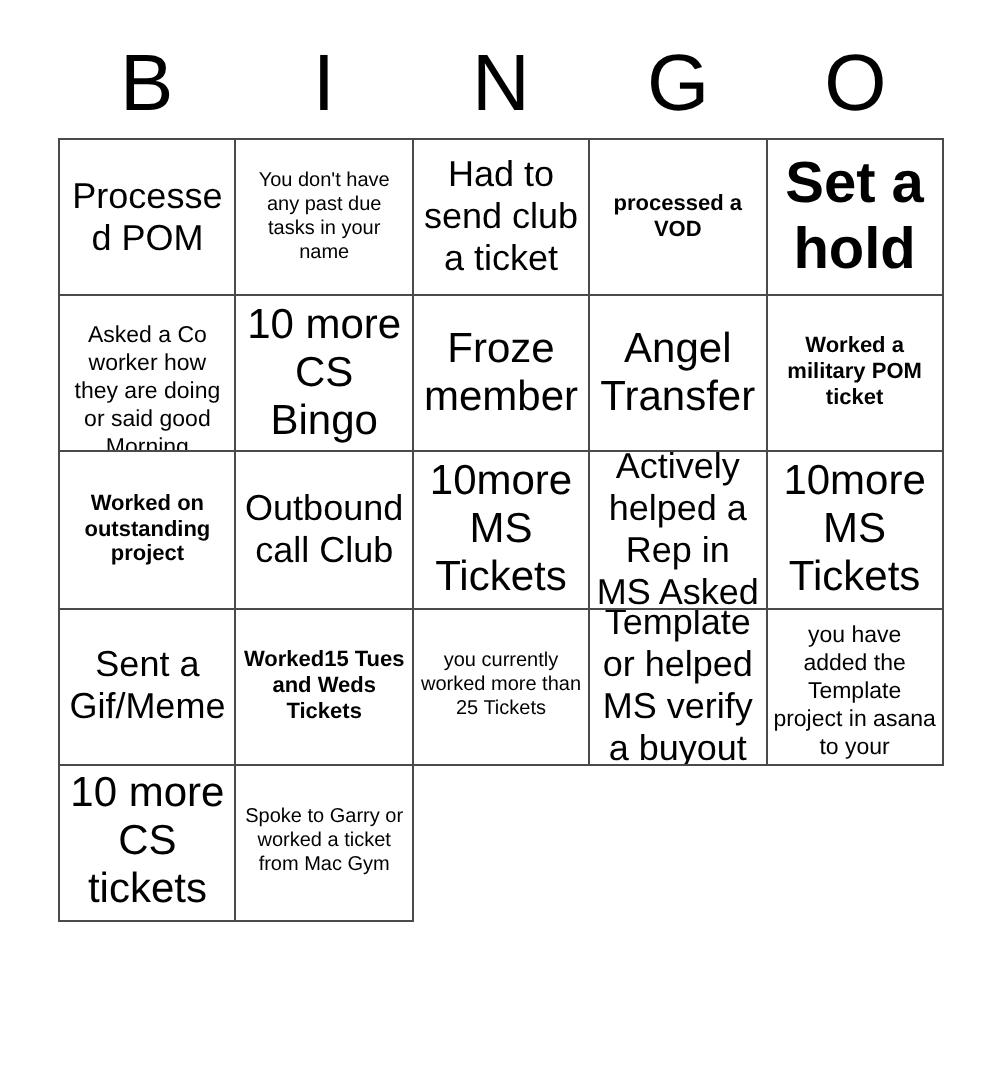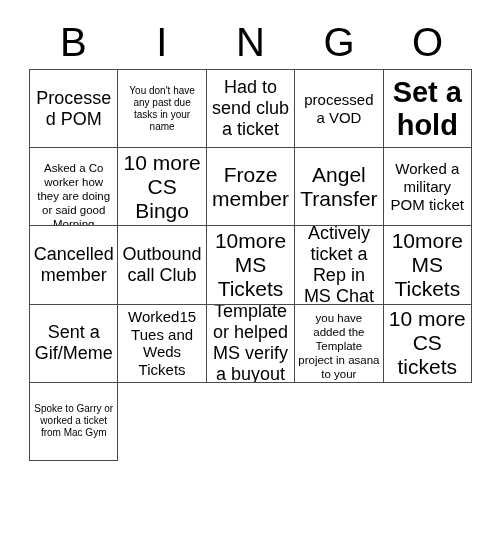--- a/index.html
+++ b/index.html
@@ -78,21 +78,21 @@
     line-height: 1.16;
     word-wrap: break-word;
     overflow-wrap: break-word;
     hyphens: none;
   }
 
   
   .fs-xxl .cell-text { font-size: 29px; line-height: 1.12; font-weight: bold; }
   .fs-xl  .cell-text { font-size: 21px; line-height: 1.14; }
   .fs-lg  .cell-text { font-size: 18px; line-height: 1.16; }
-  .fs-md  .cell-text { font-size: 15px; line-height: 1.18; }
+  .fs-md  .cell-text { font-size: 11px; line-height: 1.18; font-weight: bold; }
   .fs-sm  .cell-text { font-size: 10px; line-height: 1.2; }
   .fs-xs  .cell-text { font-size: 11.5px; line-height: 1.22; margin-top: 19px; }
 </style>
 </head>
 <body>
 
 <div class="card">
 
   <div class="header-row">
     <div class="header-cell">B</div>
@@ -126,40 +126,43 @@
       </div>
       <div class="cell fs-xl">
         <span class="cell-text">Froze member</span>
       </div>
       <div class="cell fs-xl">
         <span class="cell-text">Angel Transfer</span>
       </div>
       <div class="cell fs-md">
         <span class="cell-text">Worked a military POM ticket</span>
       </div>
-      <div class="cell fs-lg">
-        <span class="cell-text">Cancelled member</span>
+      <div class="cell fs-md">
+        <span class="cell-text">Worked on outstanding project</span>
       </div>
       <div class="cell fs-lg">
         <span class="cell-text">Outbound call Club</span>
       </div>
       <div class="cell fs-xl">
         <span class="cell-text">10more MS Tickets</span>
       </div>
       <div class="cell fs-lg">
-        <span class="cell-text">Actively ticket a Rep in MS Chat</span>
+        <span class="cell-text">Actively helped a Rep in MS Asked</span>
       </div>
       <div class="cell fs-xl">
         <span class="cell-text">10more MS Tickets</span>
       </div>
       <div class="cell fs-lg">
         <span class="cell-text">Sent a Gif/Meme</span>
       </div>
       <div class="cell fs-md">
         <span class="cell-text">Worked15 Tues and Weds Tickets</span>
+      </div>
+      <div class="cell fs-sm">
+        <span class="cell-text">you currently worked more than 25 Tickets</span>
       </div>
       <div class="cell fs-lg">
         <span class="cell-text">Template or helped MS verify a buyout</span>
       </div>
       <div class="cell fs-xs">
         <span class="cell-text">you have added the Template project in asana to your favorites</span>
       </div>
       <div class="cell fs-xl">
         <span class="cell-text">10 more CS tickets</span>
       </div>

